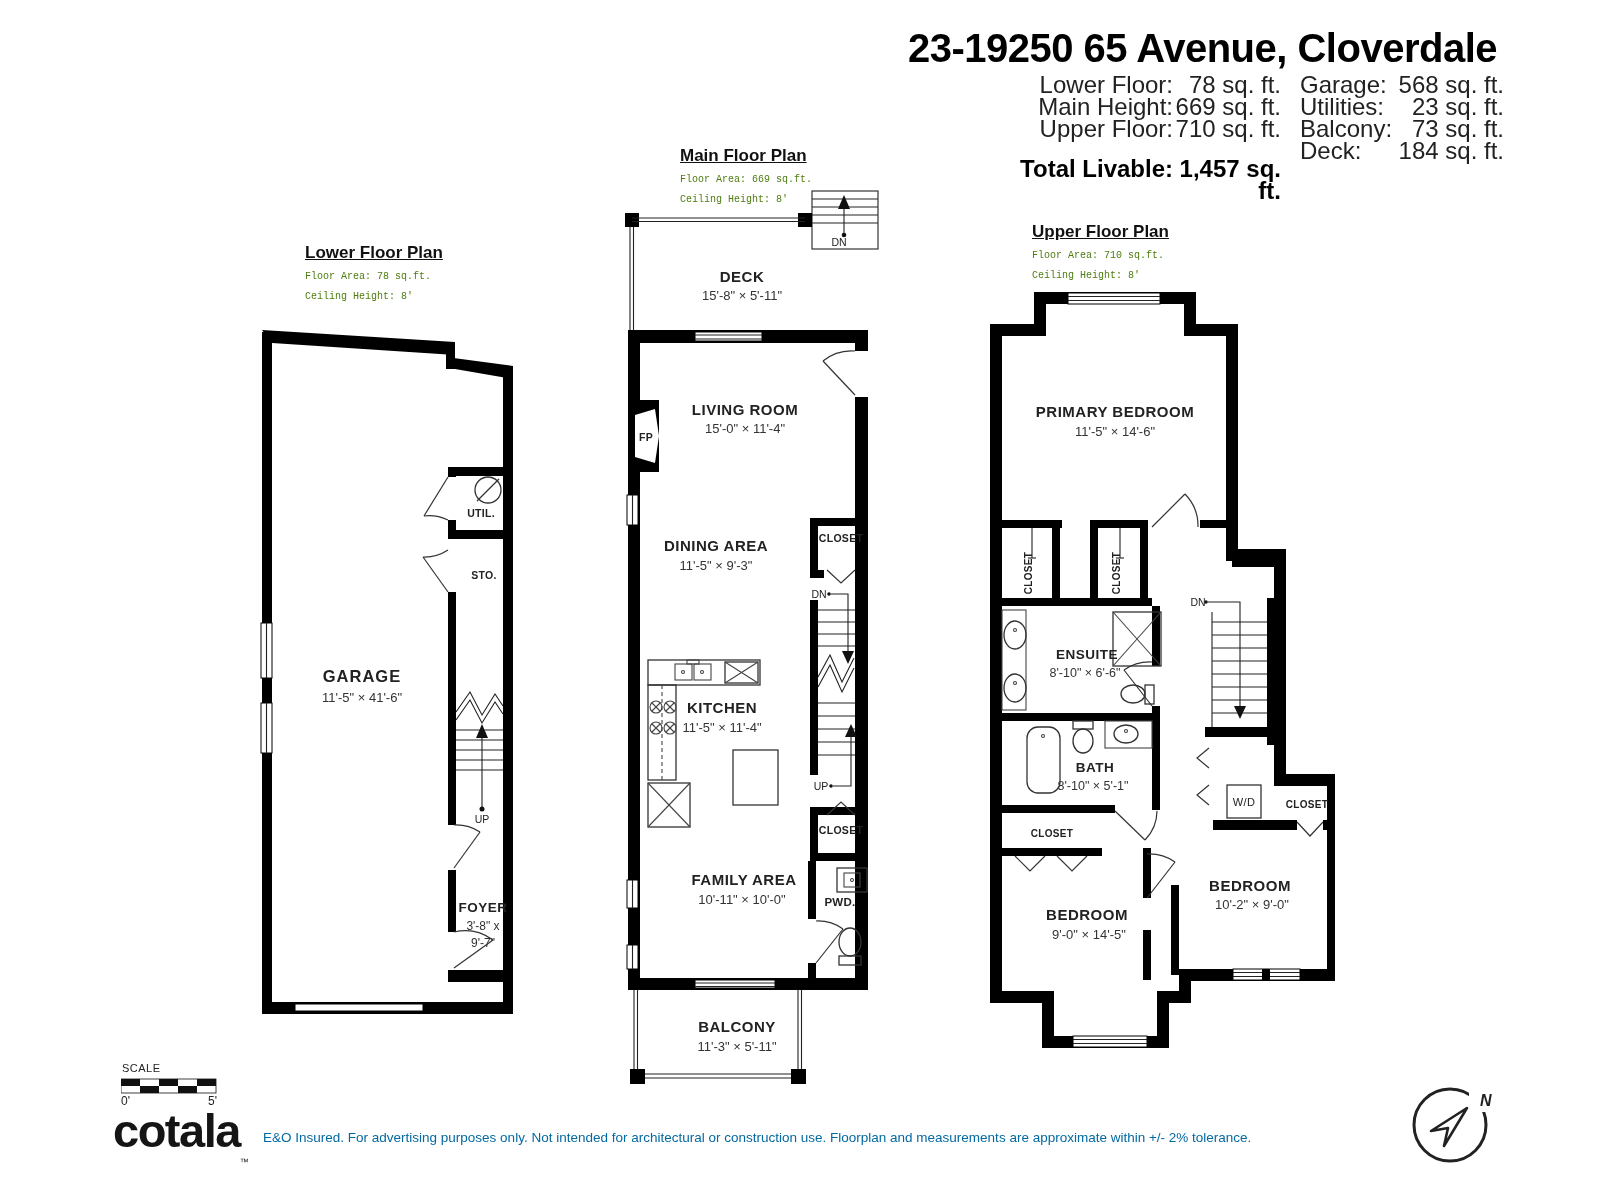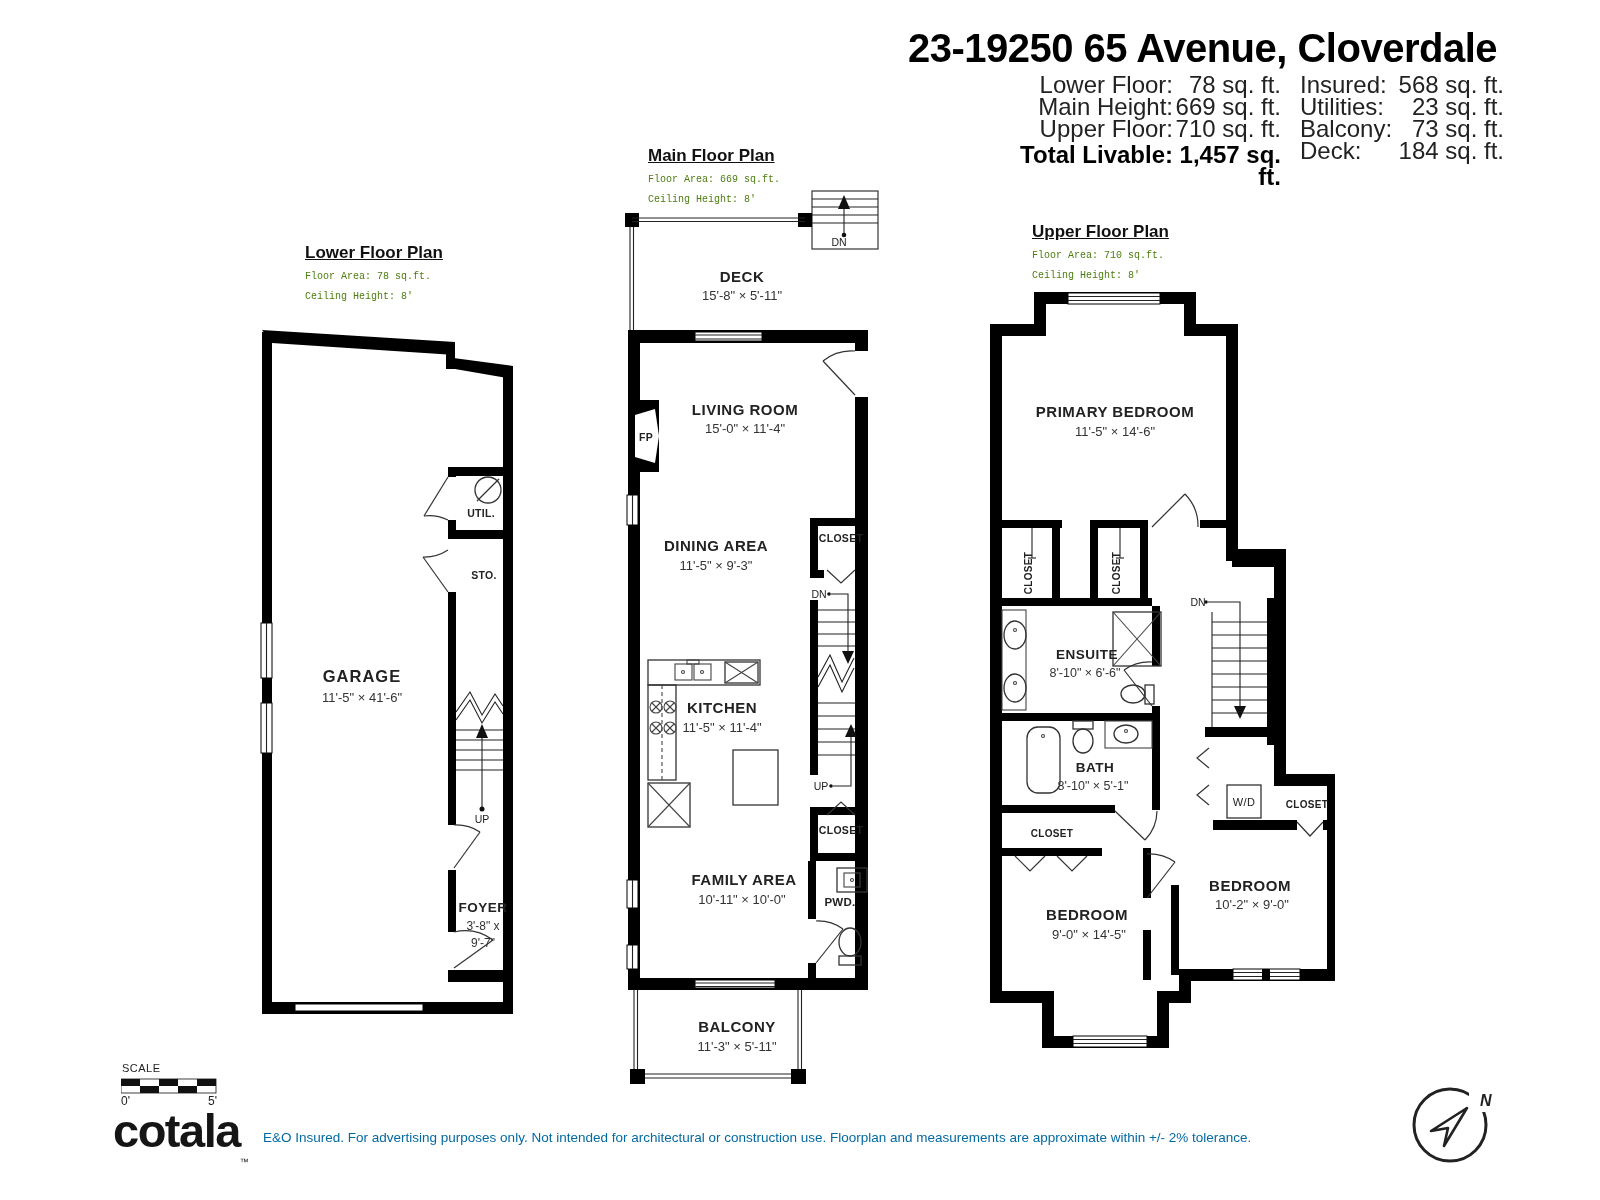--- a/index.html
+++ b/index.html
@@ -10,21 +10,21 @@
   .title{position:absolute;top:26px;right:103px;font-size:40px;font-weight:700;
          letter-spacing:-0.5px;color:#000;white-space:nowrap;}
   .stats{position:absolute;top:74px;font-size:24px;color:#222;line-height:22px;}
   .stats .srow{display:flex;}
   .stats .slabel{flex:1;}
   .stats .sval{width:108px;text-align:right;}
   .stats-left{left:1005px;width:276px;}
   .stats-left .slabel{text-align:right;}
   .stats-right{left:1300px;width:204px;}
   .stats-right .slabel{text-align:left;}
-  .srow.total{font-weight:700;margin-top:4px;color:#000;}
+  .srow.total{font-weight:700;margin-top:18px;color:#000;}
   
   .plan-head{position:absolute;color:#222;}
   .ph-title{font-size:17px;font-weight:700;text-decoration:underline;color:#111;margin-bottom:4px;}
   .ph-line{font-size:10px;line-height:20px;color:#4d7c0f;font-family:Liberation Mono, monospace;}
   
   svg text{font-family:"Liberation Sans","DejaVu Sans",sans-serif;}
   .room-name{font-size:15px;font-weight:700;fill:#222;text-anchor:middle;letter-spacing:0.5px;}
   .room-name-lg{font-size:16.5px;font-weight:700;fill:#222;text-anchor:middle;letter-spacing:1px;}
   .room-dims{font-size:13px;fill:#333;text-anchor:middle;}
   .room-name-sm{font-size:10.5px;font-weight:700;fill:#222;text-anchor:middle;letter-spacing:0.3px;}
@@ -63,21 +63,21 @@
       <span class="sval">710 sq. ft.</span>
     </div>
   <div class="srow total">
       <span class="slabel">Total Livable:</span>
       <span class="sval">1,457 sq. ft.</span>
     </div>
 </div>
 
 <div class="stats stats-right">
   <div class="srow">
-      <span class="slabel">Insured:</span>
+      <span class="slabel">Garage:</span>
       <span class="sval">568 sq. ft.</span>
     </div>
   <div class="srow">
       <span class="slabel">Utilities:</span>
       <span class="sval">23 sq. ft.</span>
     </div>
   <div class="srow">
       <span class="slabel">Balcony:</span>
       <span class="sval">73 sq. ft.</span>
     </div>
@@ -85,21 +85,21 @@
       <span class="slabel">Deck:</span>
       <span class="sval">184 sq. ft.</span>
     </div>
 </div>
 
 <div class="plan-head" style="left:305px;top:243px">
   <div class="ph-title">Lower Floor Plan</div>
   <div class="ph-line">Floor Area: 78 sq.ft.</div>
   <div class="ph-line">Ceiling Height: 8'</div>
 </div>
-<div class="plan-head" style="left:648px;top:146px">
+<div class="plan-head" style="left:680px;top:146px">
   <div class="ph-title">Main Floor Plan</div>
   <div class="ph-line">Floor Area: 669 sq.ft.</div>
   <div class="ph-line">Ceiling Height: 8'</div>
 </div>
 <div class="plan-head" style="left:1032px;top:222px">
   <div class="ph-title">Upper Floor Plan</div>
   <div class="ph-line">Floor Area: 710 sq.ft.</div>
   <div class="ph-line">Ceiling Height: 8'</div>
 </div>
 

